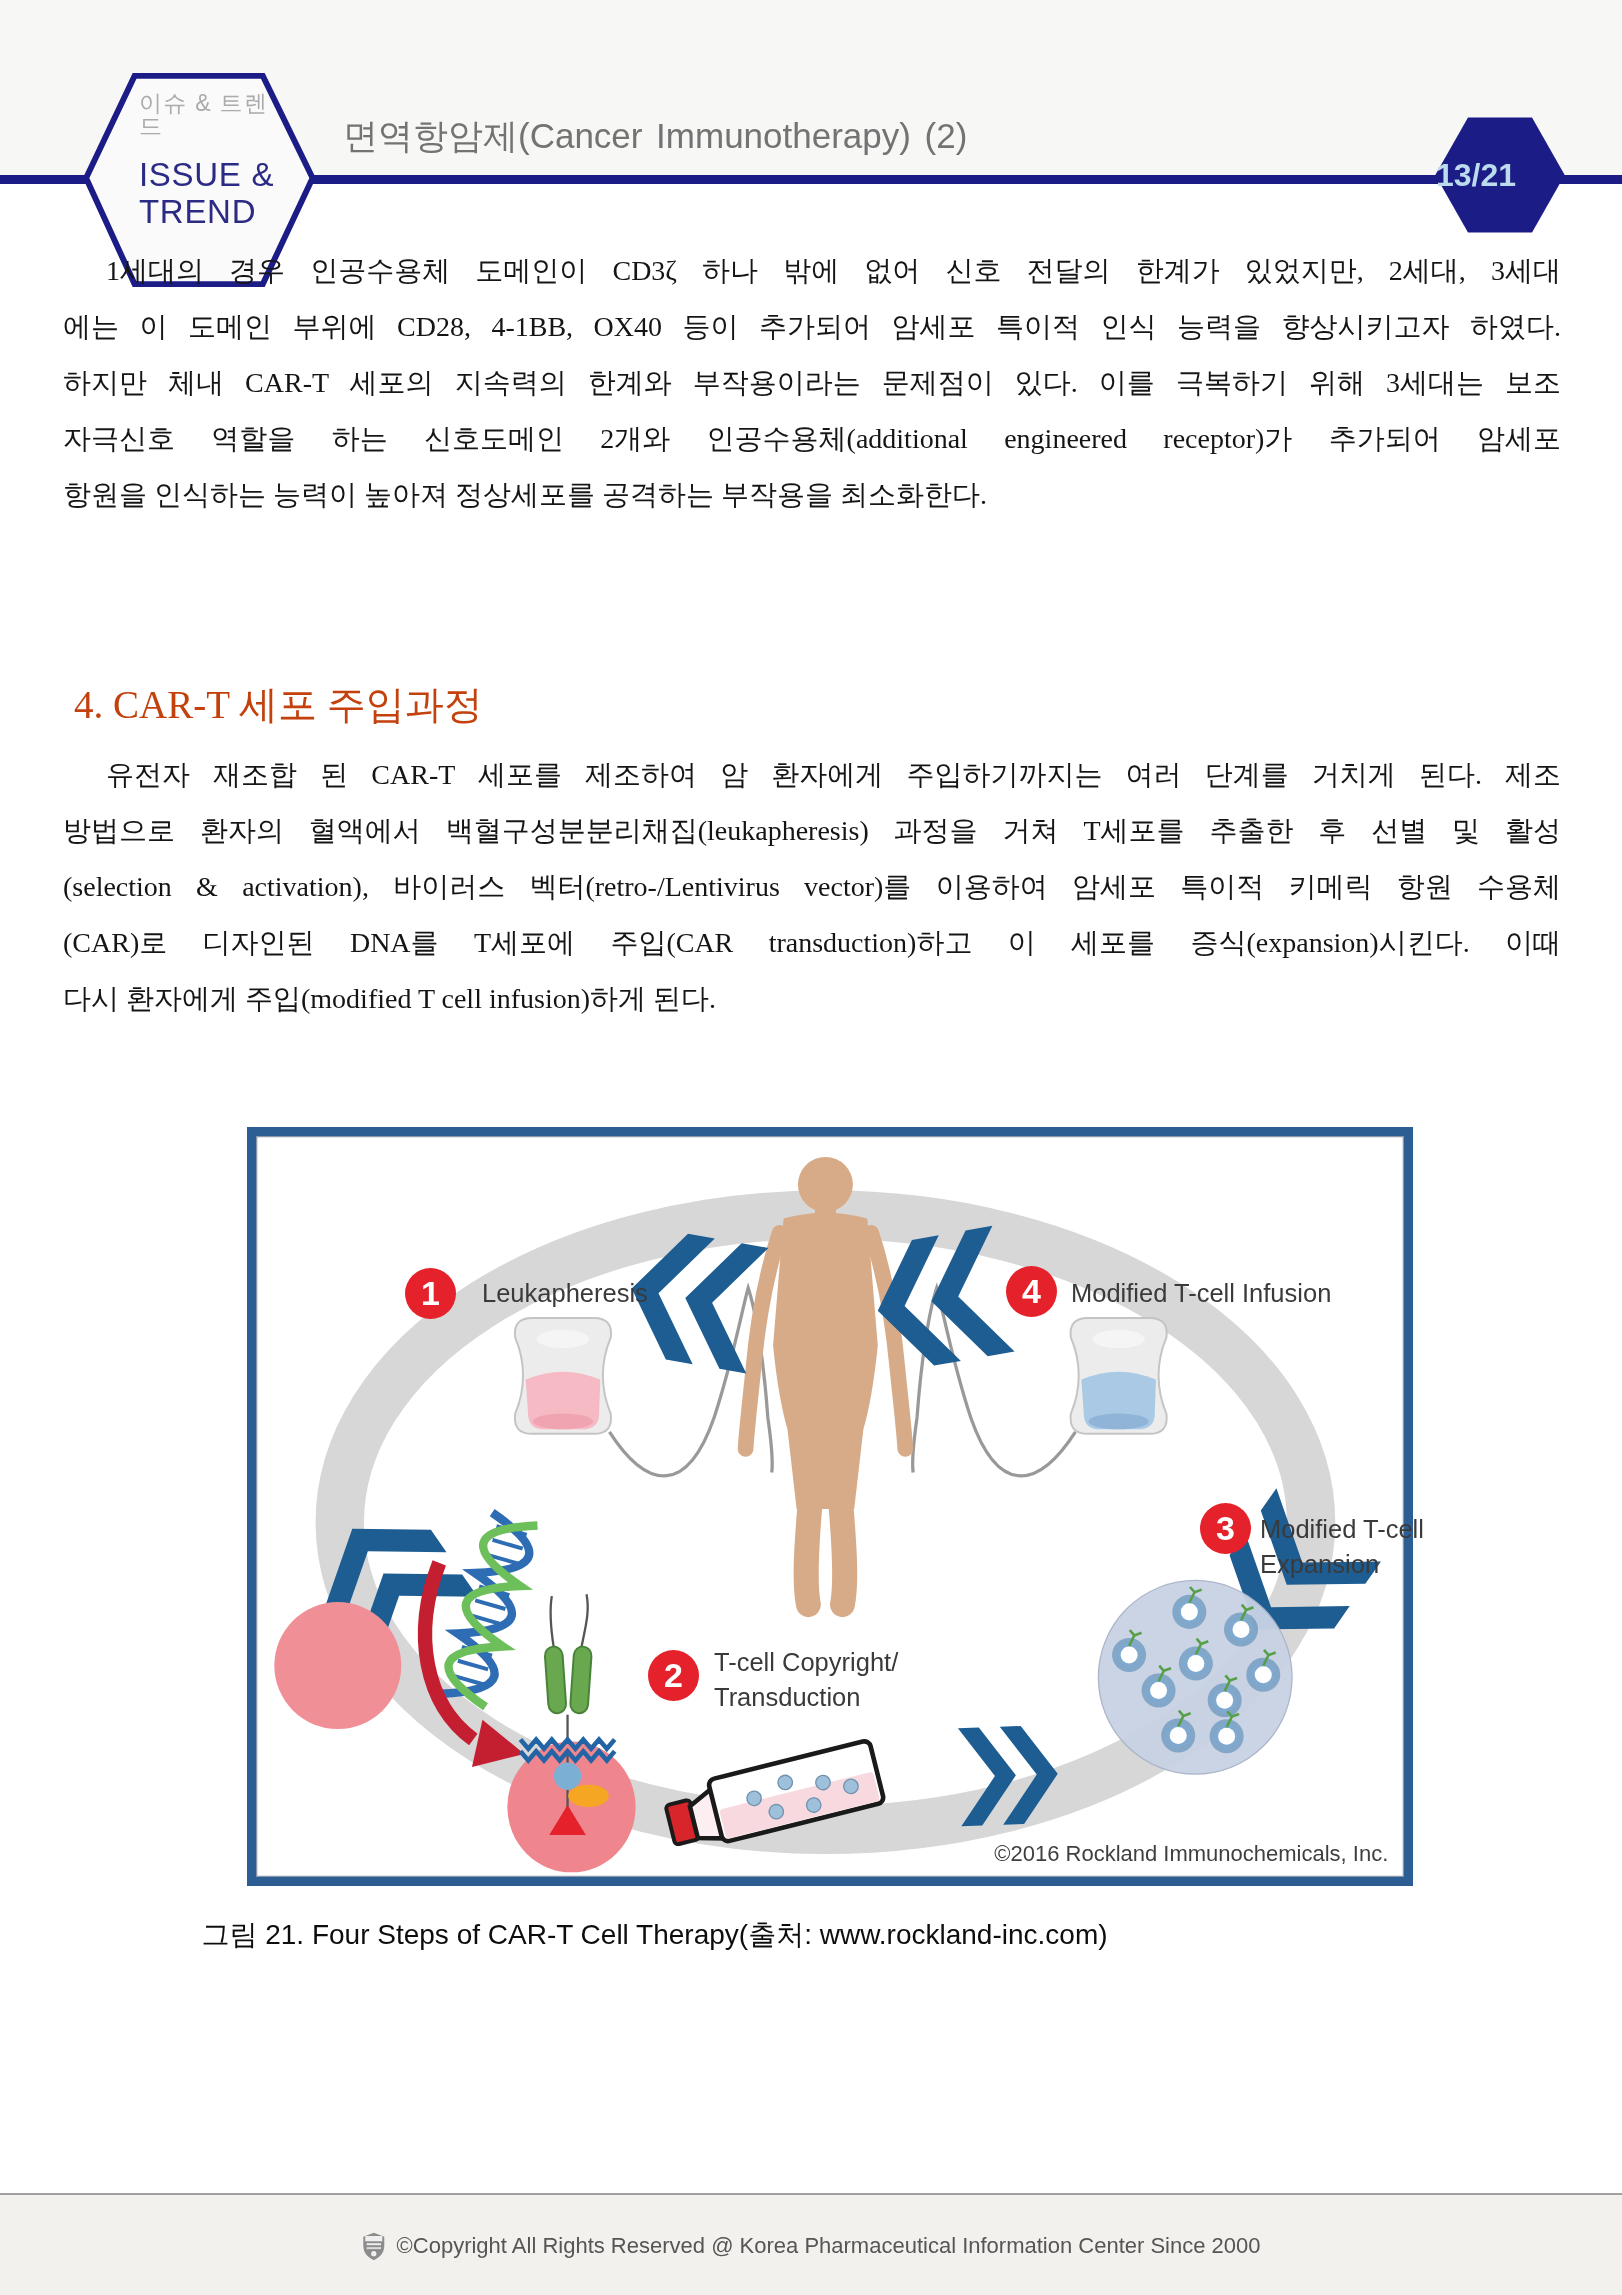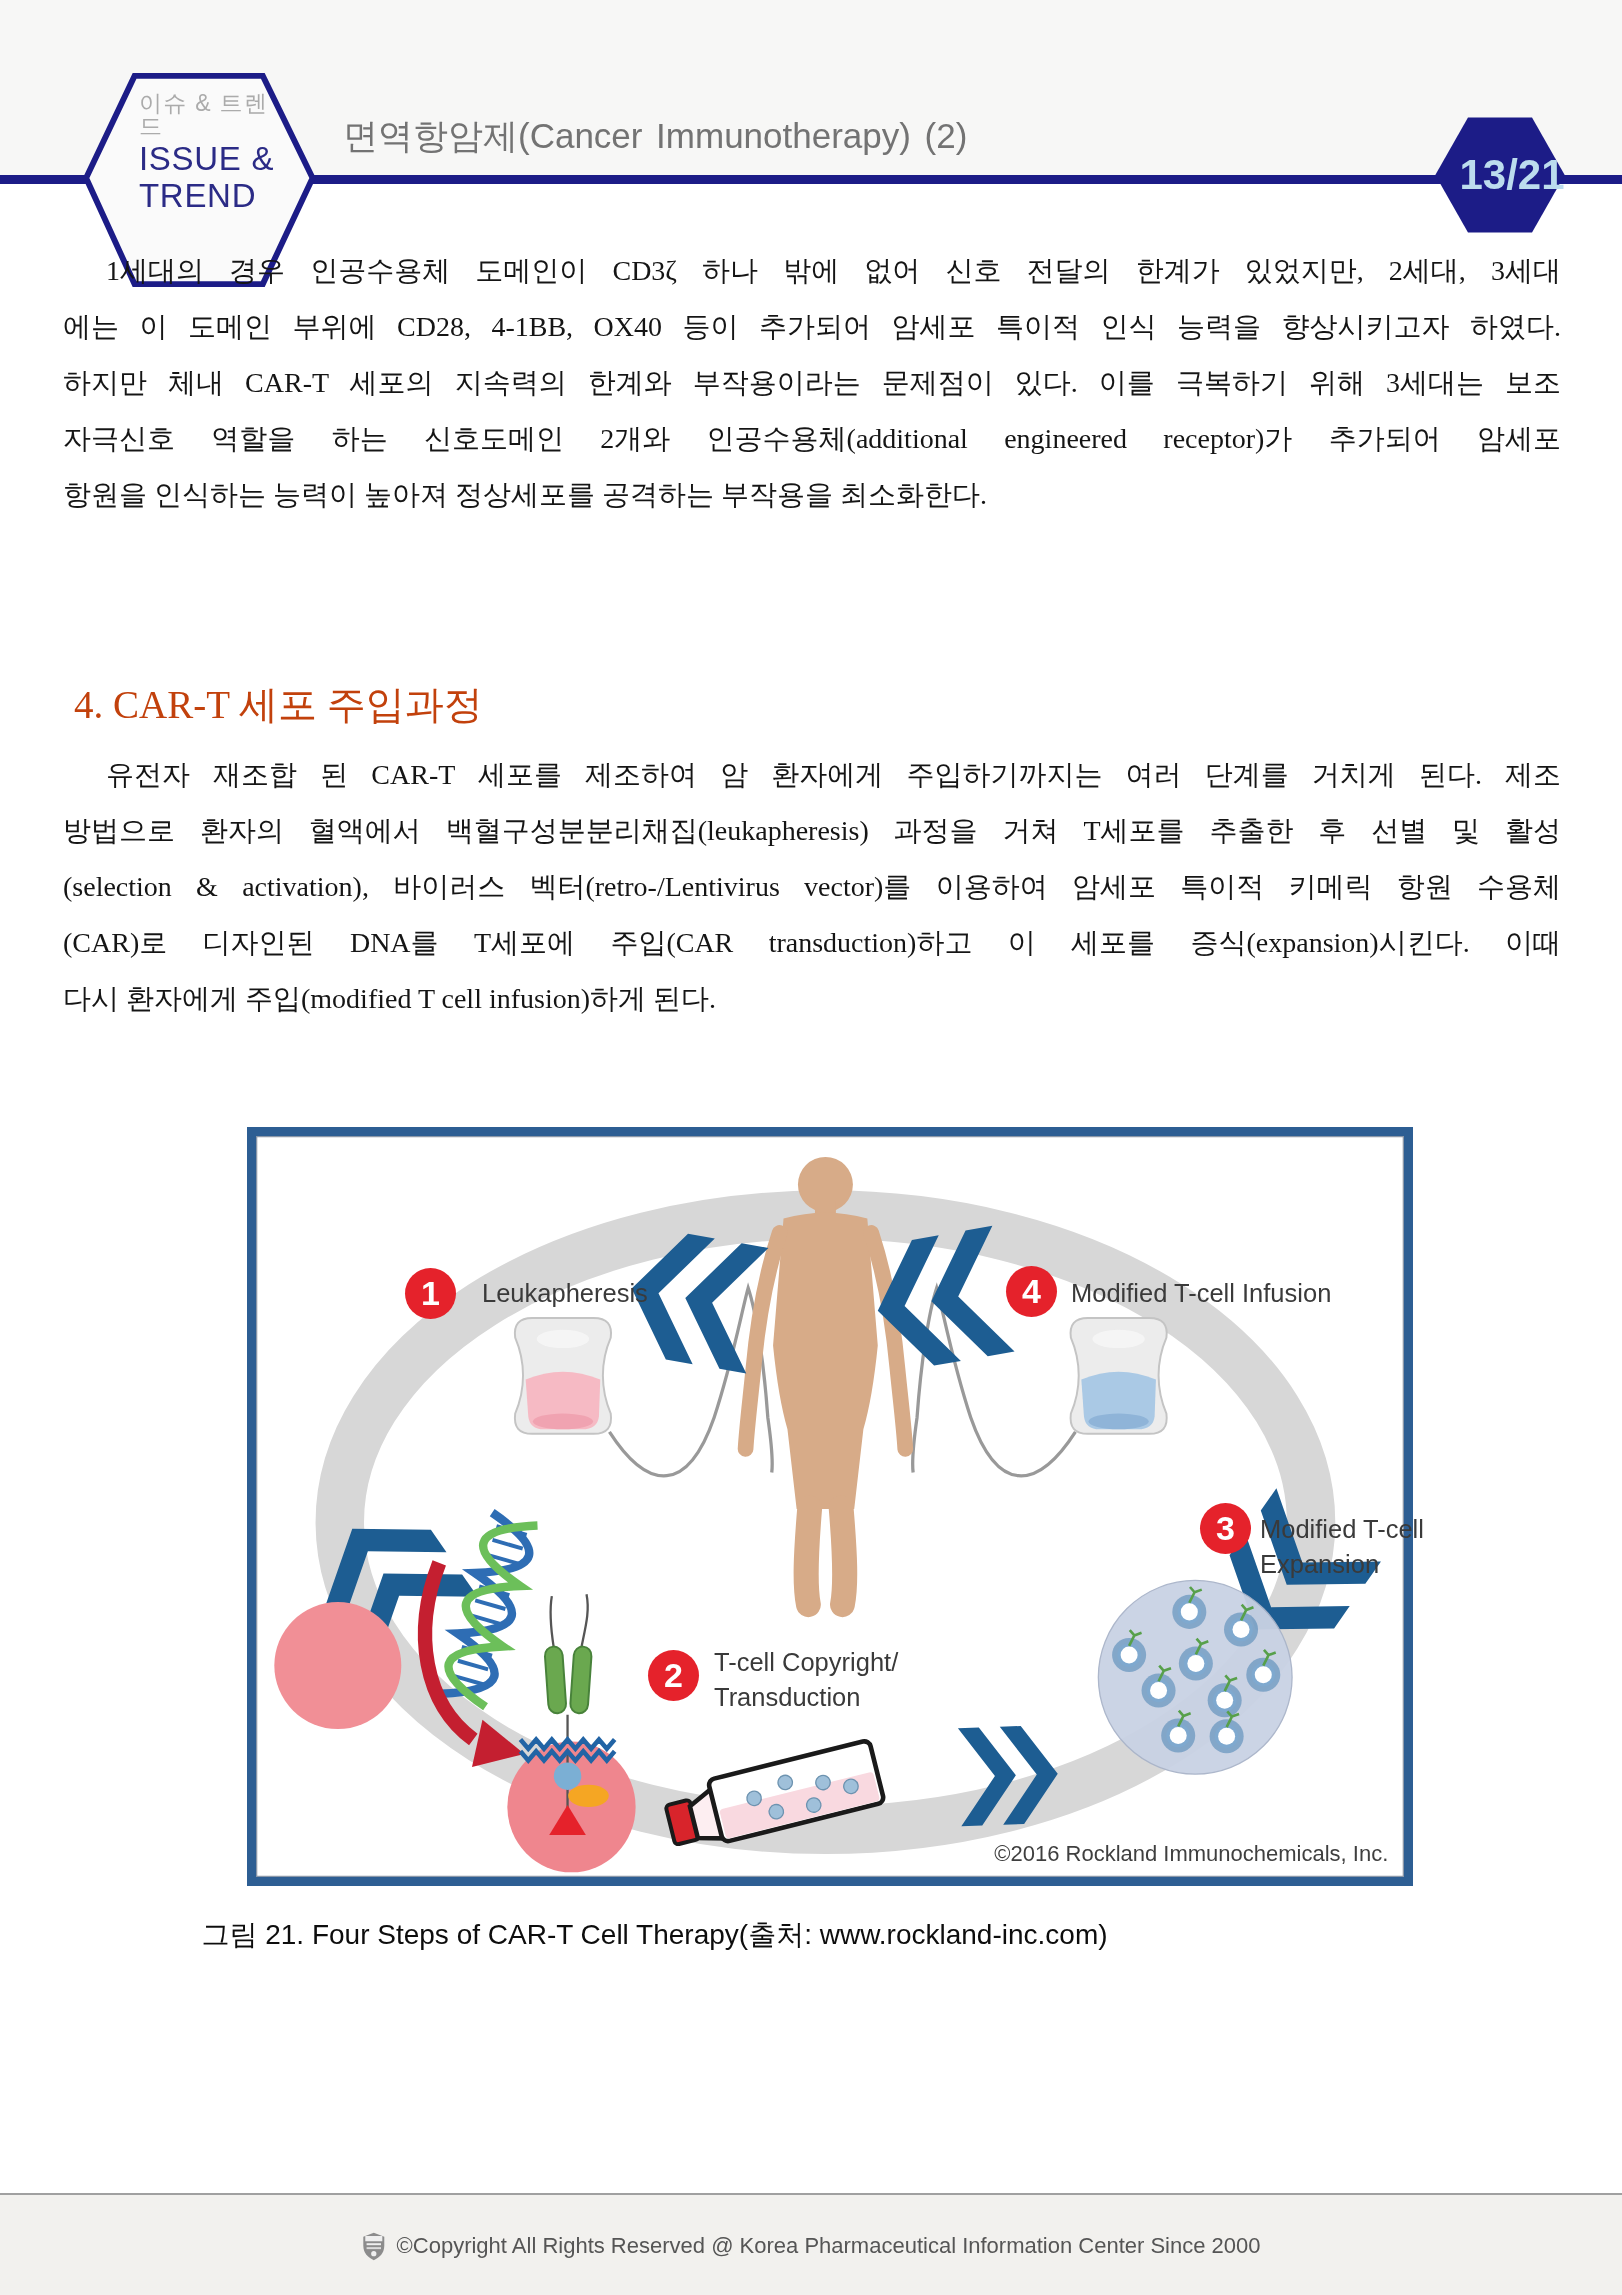--- a/index.html
+++ b/index.html
@@ -4,28 +4,28 @@
 <style>
   html,body{margin:0;padding:0;background:#e9e9e9;}
   #page{position:relative;width:1623px;height:2295px;background:#ffffff;overflow:hidden;
         font-family:"Liberation Serif","DejaVu Serif",serif;}
   
   .header-band{position:absolute;left:0;top:0;width:1623px;height:178px;background:#f7f7f6;}
   .rule{position:absolute;left:0;top:175px;width:1623px;height:8.5px;background:var(--navy,#1c1c87);}
   .logo-hex{position:absolute;left:82px;top:72px;width:236px;height:216px;}
   .logo-text{position:absolute;left:139px;top:92px;width:144px;line-height:1;
              font-family:"Liberation Sans","DejaVu Sans",sans-serif;}
-  .logo-kr{font-size:23px;color:#ababab;letter-spacing:1.3px;margin-bottom:4px;}
+  .logo-kr{font-size:23px;color:#ababab;letter-spacing:1.3px;margin-bottom:20px;}
   .logo-en{font-size:33px;color:#2b2b86;letter-spacing:0.7px;margin-bottom:3.9px;}
   .page-title{position:absolute;left:343px;top:113px;font-family:"Liberation Sans","DejaVu Sans",sans-serif;
               font-size:35px;color:#737373;letter-spacing:0px;word-spacing:3.9px;}
   .page-badge{position:absolute;left:1434px;top:116px;width:132px;height:118px;}
-  .page-badge-num{position:absolute;left:1446px;top:116px;width:132px;height:118px;display:flex;
+  .page-badge-num{position:absolute;left:1410px;top:116px;width:132px;height:118px;display:flex;
                   align-items:center;justify-content:center;font-family:"Liberation Sans",sans-serif;
-                  font-weight:bold;font-size:42px;color:var(--badge_text,#bcdcee);text-align:center;}
+                  font-weight:bold;font-size:32px;color:var(--badge_text,#bcdcee);text-align:center;}
   
   .textcol{position:absolute;left:63px;width:1498px;color:#151515;}
   .bline{height:56px;line-height:56px;font-size:28px;white-space:nowrap0;}
   .j{text-align:justify;text-align-last:justify;}
   .l{text-align:left;}
   .indent{text-indent:43px;}
   .heading{position:absolute;left:74px;top:677px;height:56px;line-height:56px;font-size:39px;color:#c2410c;}
   
   .figure{position:absolute;left:247px;top:1127px;width:1166px;height:759px;background:#ffffff;
           border:9.2px solid var(--figure_border,#2d5e93);box-sizing:border-box;

